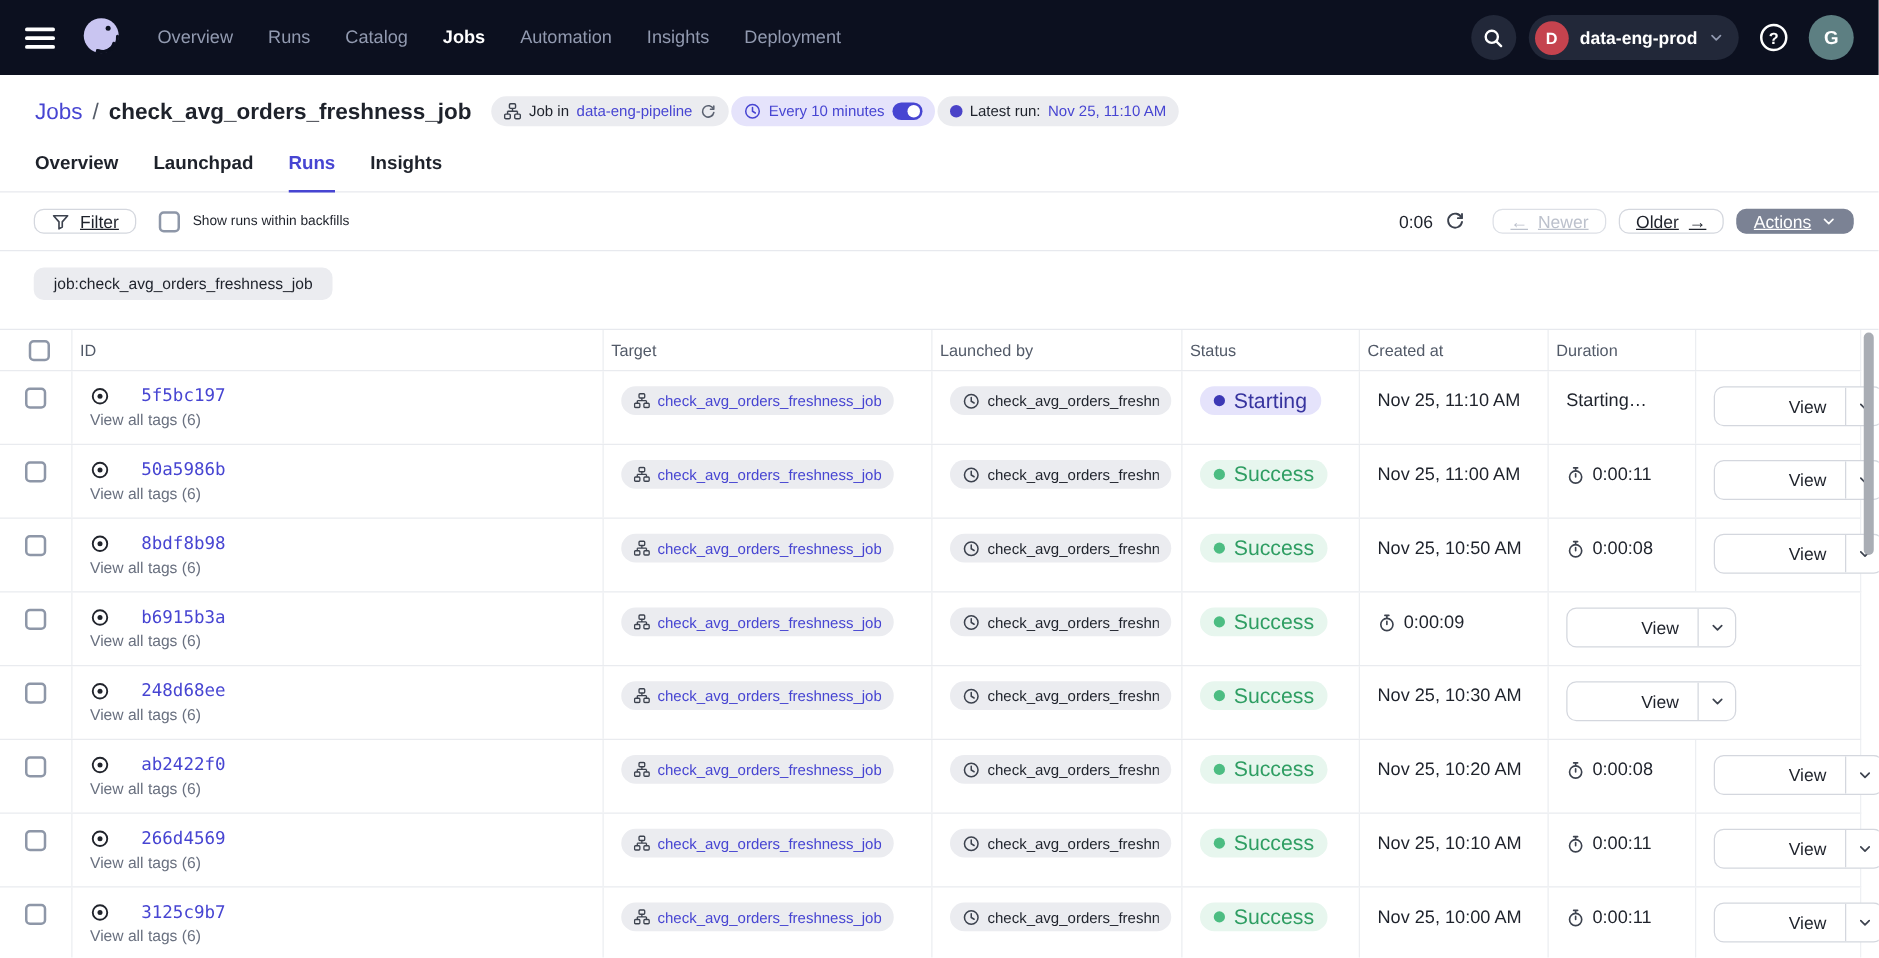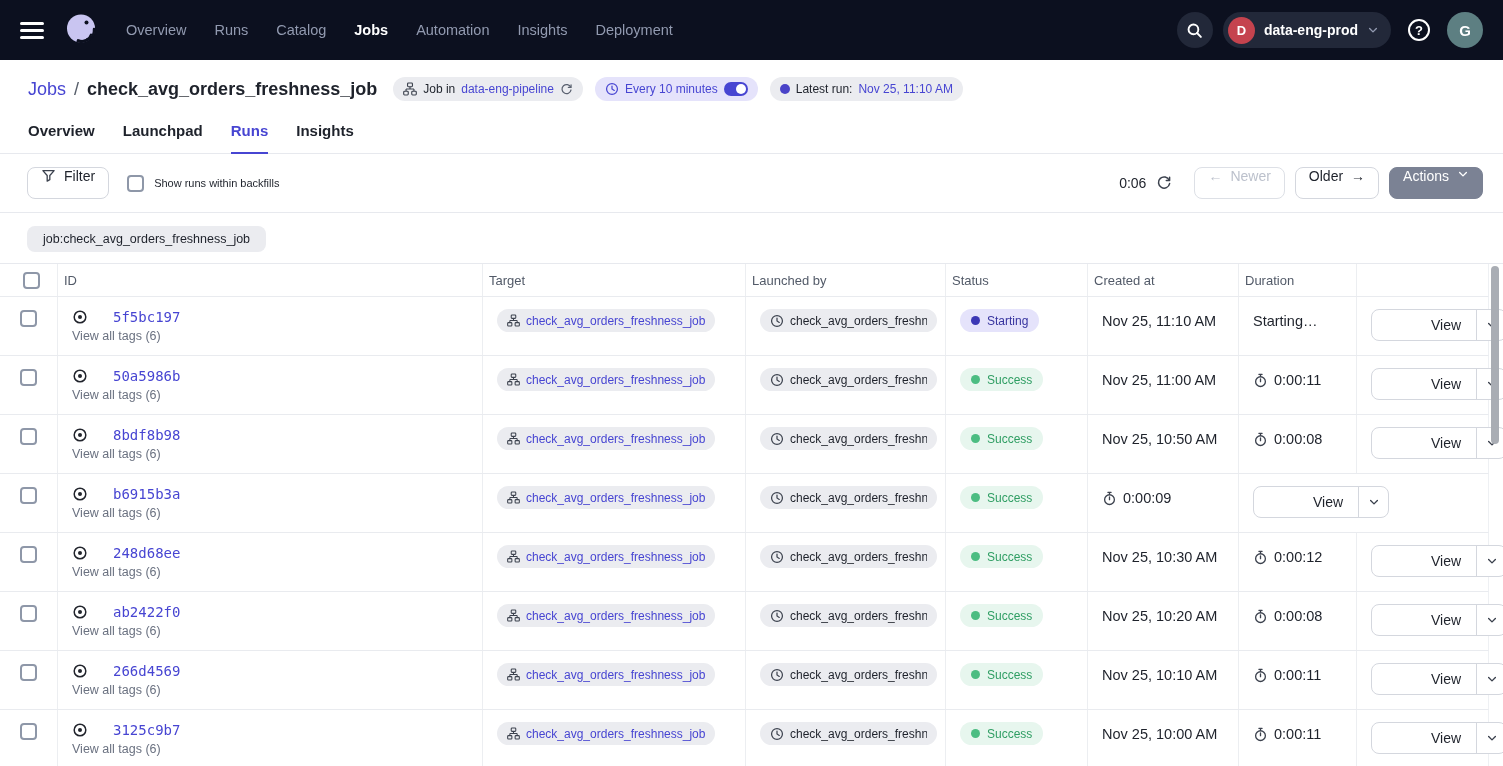--- a/index.html
+++ b/index.html
@@ -42,41 +42,41 @@
   .help-glyph{ width:22px; height:22px; border-radius:50%; border:2px solid #fff; color:#fff;
     font-size:13px; font-weight:700; display:flex; align-items:center; justify-content:center; }
   .user-avatar{ width:36px; height:36px; border-radius:50%; background:#5d7f82; color:#fff;
     font-size:15px; font-weight:600; display:flex; align-items:center; justify-content:center; cursor:pointer; }
 
   
   .page-header{ padding:17px 28px 0; display:flex; align-items:center; gap:8px; }
   .crumb-root{ font-size:18px; color:var(--accent); text-decoration:none; cursor:pointer; }
   .crumb-sep{ font-size:18px; color:#555c68; }
   .page-title{ font-size:18px; font-weight:600; color:var(--text); margin-right:8px; }
-  .badges{ display:flex; align-items:center; gap:12px; }
+  .badges{ display:flex; align-items:center; gap:2px; }
   .badge{ height:24px; border-radius:12px; background:var(--pill-bg); display:flex;
     align-items:center; gap:6px; padding:0 10px; font-size:12px; color:var(--text); }
   .badge a{ color:var(--accent); text-decoration:none; cursor:pointer; }
   .badge.schedule{ background:var(--schedule-bg); color:var(--accent); }
   .toggle{ width:24px; height:14px; border-radius:7px; background:var(--accent); position:relative; cursor:pointer; }
   .toggle::after{ content:""; position:absolute; right:2px; top:2px; width:10px; height:10px;
     border-radius:50%; background:#fff; }
   .run-dot{ width:10px; height:10px; border-radius:50%; background:#4a43c8; }
 
   
   .tabs{ display:flex; gap:28px; padding:0 28px; margin-top:21px; border-bottom:1px solid var(--border); }
   .tab{ font-size:15px; font-weight:600; color:var(--text); padding-bottom:13px; cursor:pointer;
     border-bottom:2px solid transparent; margin-bottom:-1px; }
   .tab.active{ color:var(--accent); border-bottom-color:var(--accent); }
 
   
   .toolbar{ display:flex; align-items:center; padding:13px 20px 13px 27px; border-bottom:1px solid var(--border); }
-  .btn{ height:32px; border-radius:8px; border:1px solid var(--btn-border); background:#fff;
-    display:inline-flex; align-items:flex-start; gap:8px; padding:0 13px; font-size:14px;
-    color:var(--text); cursor:pointer; font-family:inherit; }
+  .btn{ height:20px; border-radius:8px; border:1px solid var(--btn-border); background:#fff;
+    display:inline-flex; align-items:center; gap:8px; padding:0 13px; font-size:14px;
+    color:var(--text); cursor:pointer; font-family:inherit;text-decoration:underline; }
   .checkbox-wrap{ display:flex; align-items:center; gap:10px; margin-left:18px; cursor:pointer; }
   input[type=checkbox]{ appearance:none; width:17px; height:17px; border:2px solid #8e97a8;
     border-radius:4px; background:#fff; cursor:pointer; }
   .checkbox-label{ font-size:11px; color:var(--text); }
   .toolbar-right{ margin-left:auto; display:flex; align-items:center; gap:10px; }
   .countdown{ font-size:14px; color:var(--text); }
   .refresh-btn{ background:none; border:none; cursor:pointer; display:flex; align-items:center;
     margin-right:12px; color:#3c424e; }
   .btn.disabled{ color:var(--disabled); border-color:#dde0e6; cursor:default; }
   .btn.actions{ background:var(--actions-bg); border-color:var(--actions-bg); color:#fff; }
@@ -103,21 +103,21 @@
     text-decoration:none; cursor:pointer; }
   .icon-target{ color:#21242c; display:flex; }
   .tags-link{ font-size:12.5px; color:var(--muted); margin-top:4px; cursor:pointer; }
   .pill{ display:inline-flex; align-items:center; gap:6px; background:var(--pill-bg);
     border-radius:12px; height:23px; padding:0 10px; font-size:12px; color:var(--text);
     max-width:100%; cursor:pointer; }
   .pill .icon{ display:flex; color:#3c424e; flex:none; }
   .pill-text{ white-space:nowrap; overflow:hidden; }
   .pill-target .pill-text{ color:var(--accent); }
   .status{ display:inline-flex; align-items:center; gap:7px; border-radius:12px; height:23px;
-    padding:0 11px; font-size:12px; }
+    padding:0 11px; font-size:17px; }
   .status .dot{ width:9px; height:9px; border-radius:50%; }
   .status.starting{ background:var(--starting-bg); color:var(--starting-text); }
   .status.starting .dot{ background:var(--starting-dot); }
   .status.success{ background:var(--success-bg); color:var(--success-text); }
   .status.success .dot{ background:var(--success-dot); }
   .td-created,.td-duration{ padding-top:16px; font-size:14.5px; color:var(--text); }
   .td-duration{ display:flex; gap:6px; align-items:flex-start; }
   .icon-stopwatch{ color:#3c424e; display:flex; margin-top:1px; }
   .split-btn{ display:inline-flex; height:32px; border:1px solid var(--btn-border); border-radius:8px;
     overflow:hidden; background:#fff;padding-left:44px; }
@@ -546,27 +546,20 @@
     </div>
     <div class="td">
       <span class="status success">
         <span class="dot"></span>
         <span>Success</span>
       </span>
     </div>
     <div class="td td-created">
       <span>Nov 25, 10:30 AM</span>
     </div>
-    <div class="td td-duration">
-      <svg class="icon-stopwatch" width="15" height="15" viewBox="0 0 16 16">
-        <circle cx="8" cy="9.2" r="5.2" stroke="currentColor" stroke-width="1.4" fill="none"></circle>
-        <path d="M6.3 1.4 H9.7 M8 1.4 V3.8 M8 9.2 V6.4" stroke="currentColor" stroke-width="1.4" fill="none" stroke-linecap="round"></path>
-      </svg>
-      <span>0:00:12</span>
-    </div>
     <div class="td">
       <span class="split-btn">
         <button class="split-main">View</button>
         <button class="split-caret">
           <svg width="12" height="12" viewBox="0 0 16 16">
             <polyline points="3.5,6 8,10.5 12.5,6" stroke="currentColor" stroke-width="1.8" fill="none" stroke-linecap="round" stroke-linejoin="round"></polyline>
           </svg>
         </button>
       </span>
     </div>

